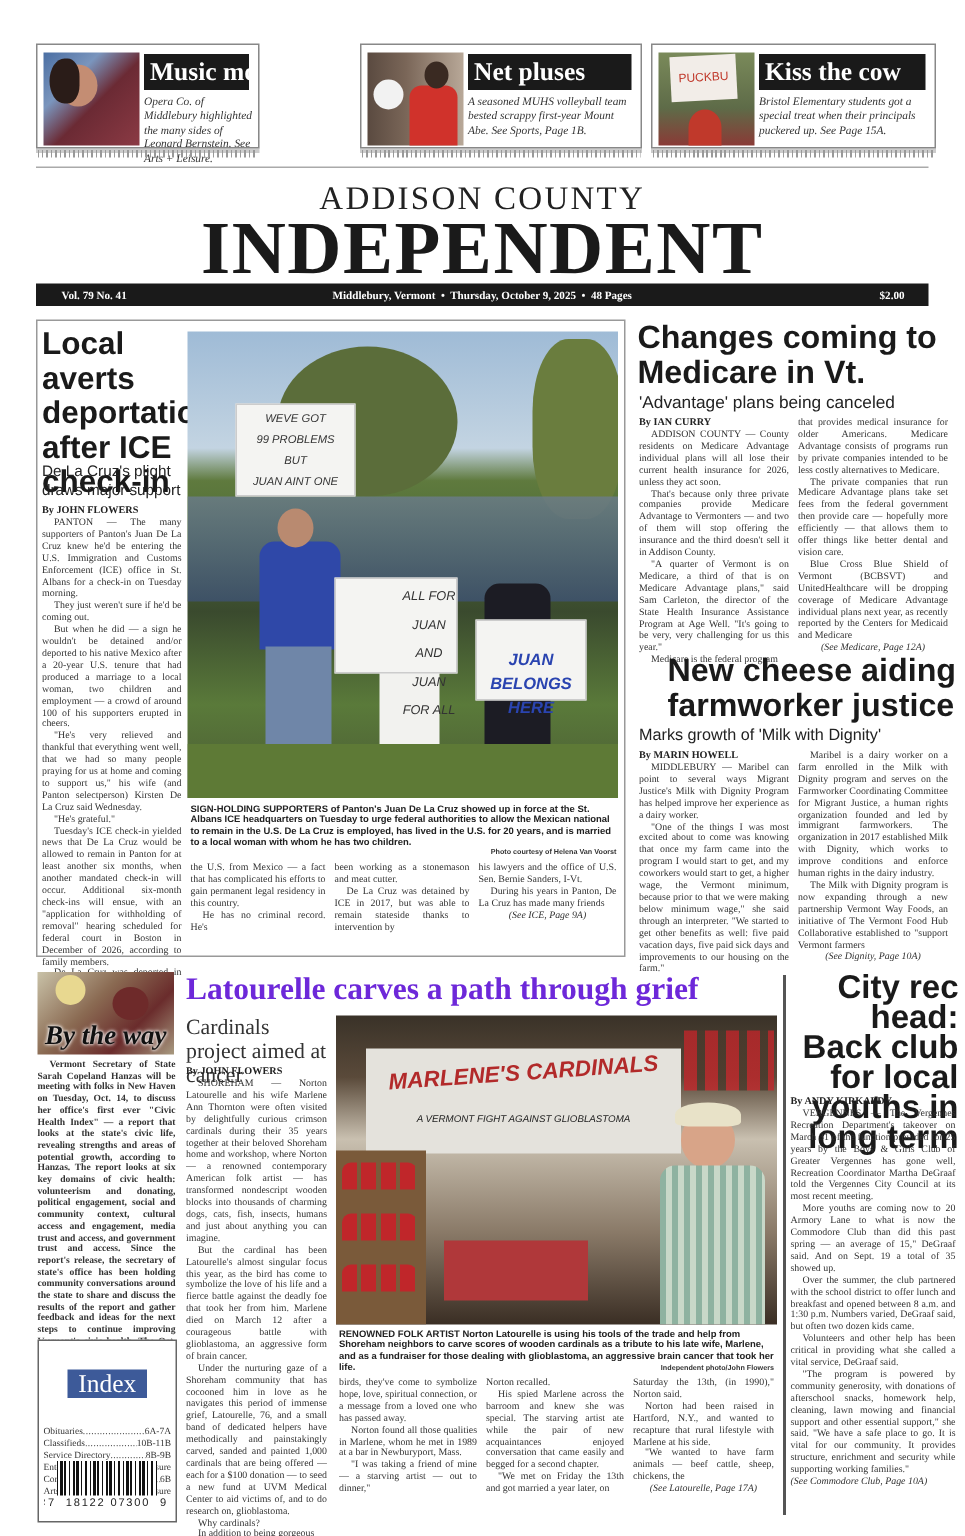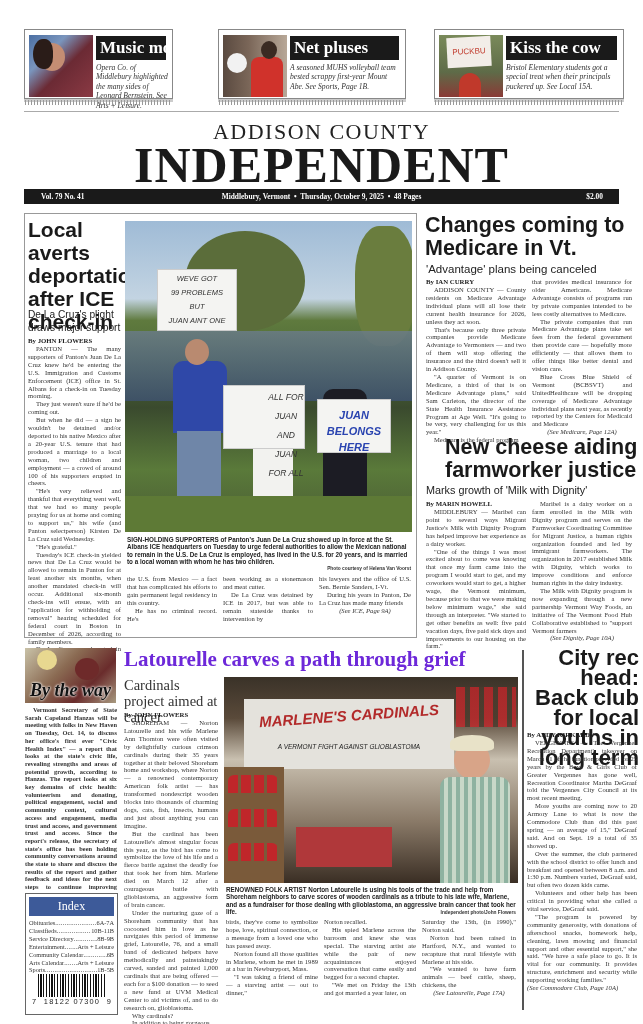--- a/index.html
+++ b/index.html
@@ -30,21 +30,21 @@
   .hed-sans { font-family: "Liberation Sans", sans-serif; font-weight: bold; color: #1a1a1a; }
   .dek-sans { font-family: "Liberation Sans", sans-serif; color: #222; }
   .caption { font-family: "Liberation Sans", sans-serif; font-weight: bold; font-size: 6.3px; line-height: 7.4px; color: #222; }
   .credit { font-family: "Liberation Sans", sans-serif; font-weight: bold; font-size: 4.8px; text-align: right; color: #333; }
 
   .box { position: absolute; border: 1px solid #999; }
   .photo-box { position: absolute; overflow: hidden; font-style: italic; }
 
   
   .index-box { position: absolute; left: 25px; top: 893px; width: 93px; height: 122px; border: 1px solid #666; background: #fff; }
-  .index-title { margin: 3px; height: 19px; background: #3d5a99; color: #fff; text-align: center; font-size: 12px; line-height: 19px; }
+  .index-title { margin: 19px; height: 19px; background: #3d5a99; color: #fff; text-align: center; font-size: 17px; line-height: 19px; }
   .index-row { display: flex; font-size: 6.3px; line-height: 7.9px; padding: 0 3px; white-space: nowrap; color: #333; }
   .index-row .lbl { flex: 0 0 auto; }
   .index-row .dots { flex: 1 1 auto; overflow: hidden; }
   .index-row .dots::after { content: "........................................................"; letter-spacing: 0.3px; }
   .index-row .pg { flex: 0 0 auto; }
   .barcode { position: absolute; left: 12px; right: 12px; top: 80px; height: 30px; background: repeating-linear-gradient(90deg, #111 0 1px, #fff 1px 2px, #111 2px 4px, #fff 4px 5px, #111 5px 6px, #fff 6px 8px, #111 8px 9px, #fff 9px 11px); }
   .barcode-num { position: absolute; left: 4px; right: 4px; top: 103px; text-align: left; font-family: "Liberation Sans", sans-serif; font-size: 7.4px; letter-spacing: 1.2px; background: transparent; color: #222; }
 </style>
 </head>
 <body>
@@ -52,38 +52,38 @@
 <div class="teaser" style="left:24px; width:149px;">
   <div class="photo" style="background: linear-gradient(135deg,#4b6fa3 0%,#7a95bd 30%,#6b2a34 55%,#8b3a44 100%);">
     <div style="position:absolute;left:10px;top:8px;width:26px;height:28px;border-radius:50%;background:#c48d73;"></div>
     <div style="position:absolute;left:4px;top:4px;width:20px;height:30px;border-radius:50% 40% 40% 50%;background:#2a1c18;"></div>
   </div>
   <div class="tbar">Music montage</div>
   <div class="tdesc">Opera Co. of Middlebury highlighted the many sides of Leonard Bernstein. See Arts + Leisure.</div>
   <div class="tick"></div>
 </div>
 
-<div class="teaser" style="left:218px; width:188px;">
+<div class="teaser" style="left:240px; width:188px;">
   <div class="photo" style="background: linear-gradient(90deg,#5a4a40 0%,#7a6658 40%,#b8a898 100%);">
     <div style="position:absolute;left:4px;top:18px;width:20px;height:20px;border-radius:50%;background:#f2f2f2;"></div>
     <div style="position:absolute;left:28px;top:22px;width:32px;height:40px;background:#d0322b;border-radius:8px 8px 0 0;"></div>
     <div style="position:absolute;left:38px;top:6px;width:16px;height:18px;border-radius:50%;background:#3a2a22;"></div>
   </div>
   <div class="tbar">Net pluses</div>
   <div class="tdesc">A seasoned MUHS volleyball team bested scrappy first-year Mount Abe. See Sports, Page 1B.</div>
   <div class="tick"></div>
 </div>
 
 <div class="teaser" style="left:434px; width:190px;">
   <div class="photo" style="background: linear-gradient(180deg,#7a8a5a 0%,#5e6b48 60%,#8a3a36 100%);">
     <div style="position:absolute;left:8px;top:2px;width:44px;height:30px;background:#f2ede8;transform:rotate(-3deg);color:#c0392b;font-family:'Liberation Sans',sans-serif;font-size:8px;line-height:30px;text-align:center;">PUCKBU</div>
     <div style="position:absolute;left:20px;top:38px;width:22px;height:24px;border-radius:50% 50% 0 0;background:#c0392b;"></div>
   </div>
   <div class="tbar">Kiss the cow</div>
-  <div class="tdesc">Bristol Elementary students got a special treat when their principals puckered up. See Local 15A.</div>
+  <div class="tdesc">Bristol Elementary students got a special treat when their principals puckered up. See Page 15A.</div>
   <div class="tick"></div>
 </div>
 
 <div class="rule-top"></div>
 <div class="mast-1">ADDISON COUNTY</div>
 <div class="mast-2">INDEPENDENT</div>
 <div class="infobar">
   <span style="left:17px;">Vol. 79  No. 41</span>
   <span style="left:0; right:0; text-align:center; white-space:pre;">Middlebury, Vermont  •  Thursday, October 9, 2025  •  48 Pages</span>
   <span style="right:16px;">$2.00</span>
@@ -120,21 +120,21 @@
     <div>WEVE GOT</div>
     <div>99 PROBLEMS</div>
     <div>BUT</div>
     <div>JUAN AINT ONE</div>
   </div>
   <div style="position:absolute;left:98px;top:164px;width:82px;height:64px;background:#f4f4f2;border:1px solid #ccc;color:#333;font-family:'Liberation Sans',sans-serif;font-size:8.5px;line-height:19px;text-align:center;padding-top:2px;padding-left:44px;">
     <div>ALL FOR JUAN</div>
     <div>AND</div>
     <div>JUAN FOR ALL</div>
   </div>
-  <div style="position:absolute;left:192px;top:178px;width:74px;height:54px;background:#f4f4f2;border:1px solid #ccc;color:#2a44b0;font-family:'Liberation Sans',sans-serif;font-weight:bold;font-size:11px;line-height:16px;text-align:center;padding-top:7px;">
+  <div style="position:absolute;left:192px;top:192px;width:74px;height:54px;background:#f4f4f2;border:1px solid #ccc;color:#2a44b0;font-family:'Liberation Sans',sans-serif;font-weight:bold;font-size:11px;line-height:16px;text-align:center;padding-top:18px;">
     <div>JUAN</div>
     <div>BELONGS</div>
     <div>HERE</div>
   </div>
 </div>
 
 <div class="abs caption" style="left:127px; top:536px; width:284px;"><span>SIGN-HOLDING SUPPORTERS</span><span style="font-weight:bold;"> of Panton's Juan De La Cruz showed up in force at the St. Albans ICE headquarters on Tuesday to urge federal authorities to allow the Mexican national to remain in the U.S. De La Cruz is employed, has lived in the U.S. for 20 years, and is married to a local woman with whom he has two children.</span></div>
 <div class="abs credit" style="left:127px; top:566px; width:284px;">Photo courtesy of Helena Van Voorst</div>
 
 <div class="abs body-text" style="left:127px; top:575px; width:90px;">

